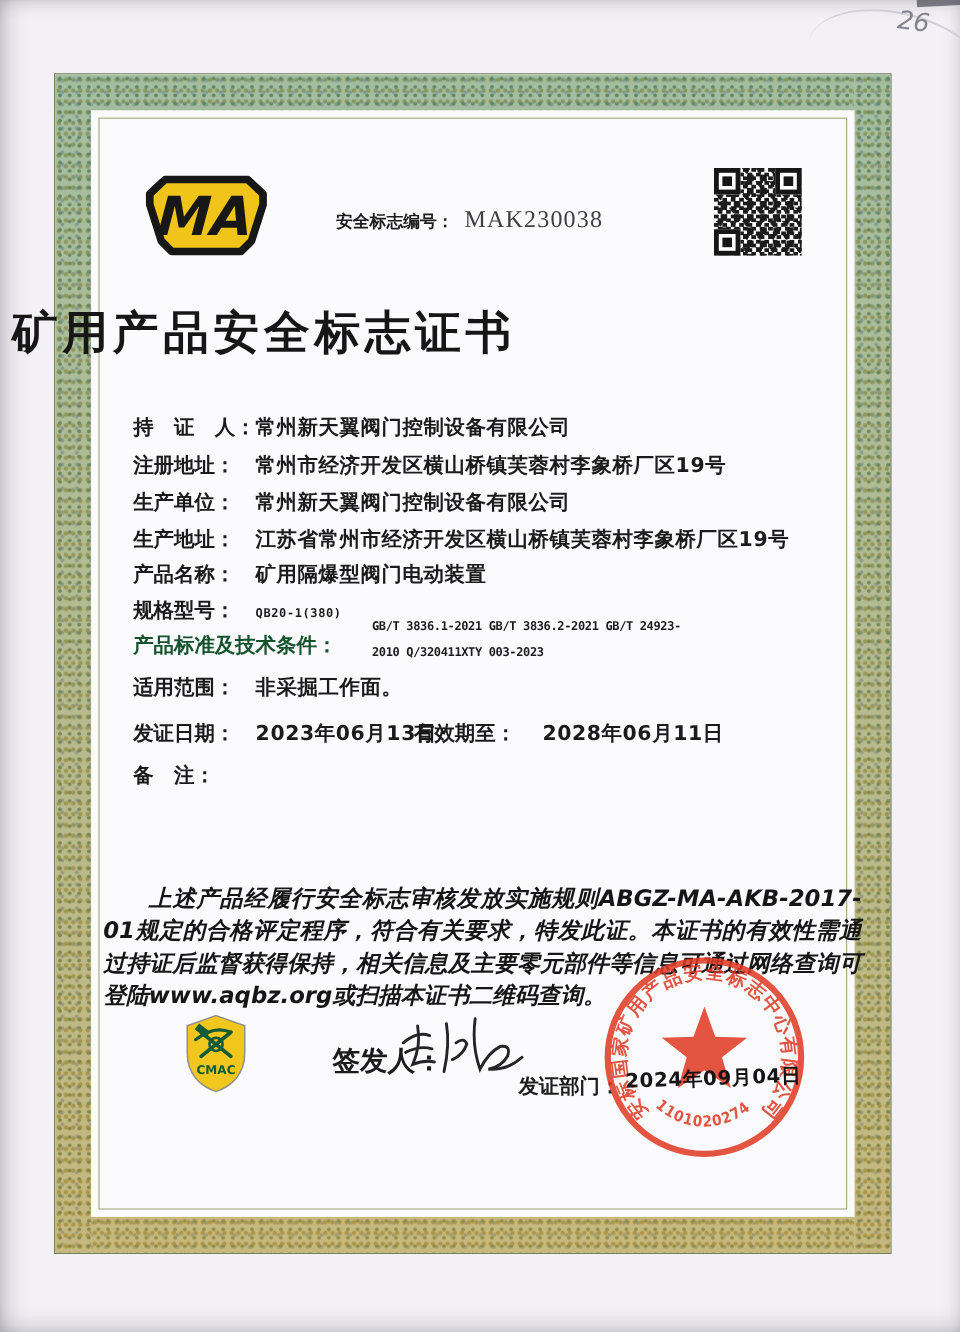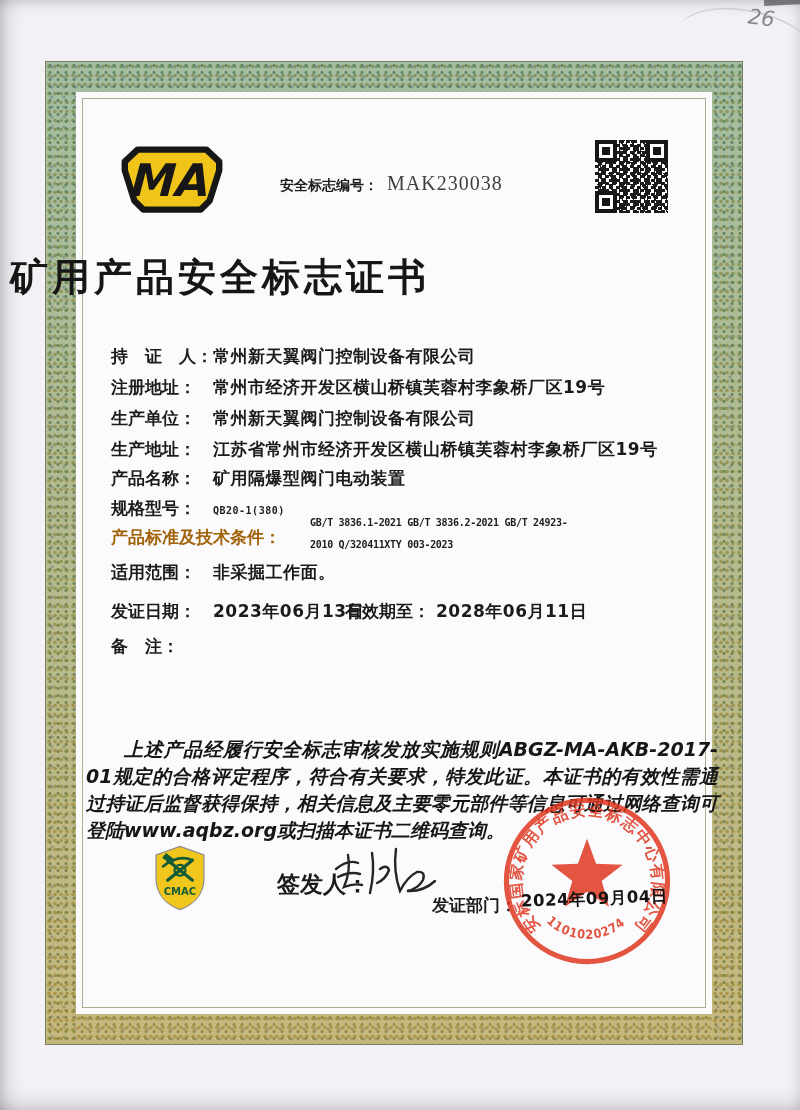--- a/index.html
+++ b/index.html
@@ -56,21 +56,21 @@
   .finder{position:absolute;width:14px;height:14px;border:4px solid #161616;background:
     linear-gradient(#161616,#161616) center/8px 8px no-repeat,#fff;}
   .finder.tl{left:0;top:0;} .finder.tr{right:0;top:0;} .finder.bl{left:0;bottom:0;}
   .title{position:absolute;left:10px;top:252px;width:790px;text-align:left;font-size:38px;font-weight:bold;
     color:#161616;letter-spacing:4px;}
   
   .row{position:absolute;left:111px;font-size:17px;font-weight:bold;color:#1b1b1b;white-space:nowrap;}
   .row .lab{display:inline-block;width:102px;}
   .row .val{letter-spacing:.5px;}
   .mono{font-family:"DejaVu Sans Mono","Liberation Mono",monospace;letter-spacing:-.3px;}
-  .std-lab{position:absolute;left:111px;top:526px;font-size:17px;font-weight:bold;color:#a16207;white-space:nowrap;}
+  .std-lab{position:absolute;left:111px;top:526px;font-size:17px;font-weight:bold;color:#14532d;white-space:nowrap;}
   .std-line{position:absolute;left:310px;font-size:10px;font-weight:bold;color:#1b1b1b;white-space:nowrap;}
   .pair2{left:345px;}
   .pair2 .lab2{margin-right:0;}
   .notice{position:absolute;left:86px;top:736px;width:632px;font-size:19px;font-weight:bold;color:#161616;
     line-height:27px;text-align:justify;text-indent:2em;font-style:italic;}
   
   .cmac{position:absolute;left:152px;top:844px;width:56px;height:68px;}
   .sig-label{position:absolute;left:277px;top:869px;font-size:23px;font-weight:bold;color:#1b1b1b;}
   .dept-label{position:absolute;left:432px;top:869px;font-size:17px;font-weight:bold;color:#1b1b1b;margin-top:25px;}
   .signature{position:absolute;left:328px;top:843px;width:118px;height:58px;}
@@ -137,21 +137,21 @@
   <div class="std-line mono" style="top:539px">2010 Q/320411XTY 003-2023</div>
 
   <div class="row" style="top:561px">
     <span class="lab">适用范围：</span><span class="val">非采掘工作面。</span>
   </div>
 
   <div class="row" style="top:600px">
     <span class="lab">发证日期：</span><span class="val">2023年06月13日</span>
   </div>
   <div class="row pair2" style="top:600px">
-    <span class="lab2">有效期至：</span><span class="val" style="margin-left:6px">2028年06月11日</span>
+    <span class="lab2">有效期至：</span><span class="val" style="margin-left:22px">2028年06月11日</span>
   </div>
 
   <div class="row" style="top:635px">
     <span class="lab">备　注：</span>
   </div>
 
   <div class="notice">上述产品经履行安全标志审核发放实施规则ABGZ-MA-AKB-2017-01规定的合格评定程序，符合有关要求，特发此证。本证书的有效性需通过持证后监督获得保持，相关信息及主要零元部件等信息可通过网络查询可登陆www.aqbz.org或扫描本证书二维码查询。</div>
 
   <svg class="cmac" viewBox="0 0 70 88">
     <path d="M35 3 L66 14 V44 C66 66 52 79 35 85 C18 79 4 66 4 44 V14 Z" fill="#f2c71d" stroke="#8f8f8f" stroke-width="1.6"></path>

